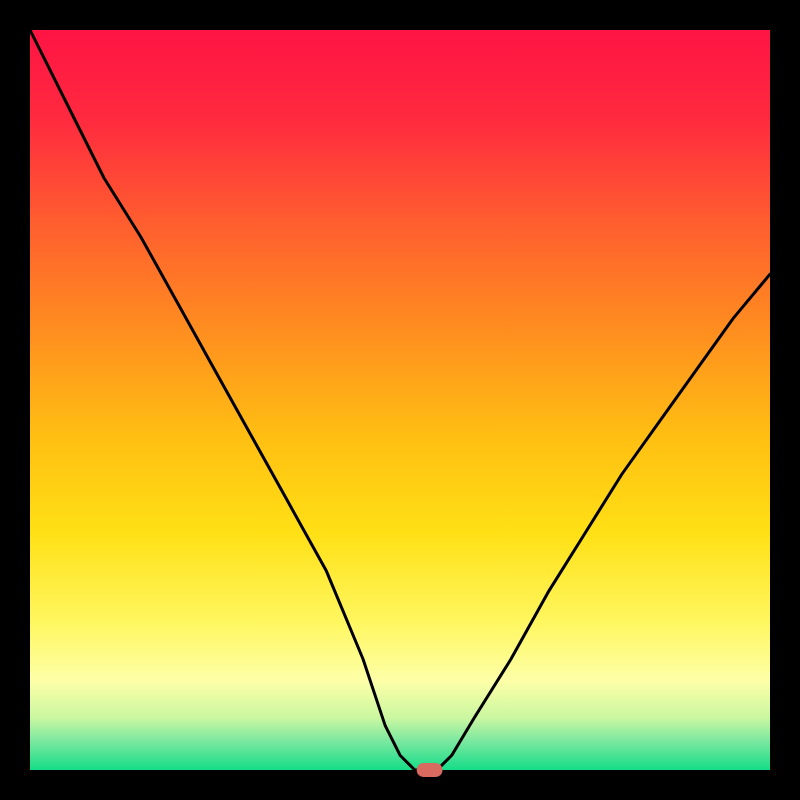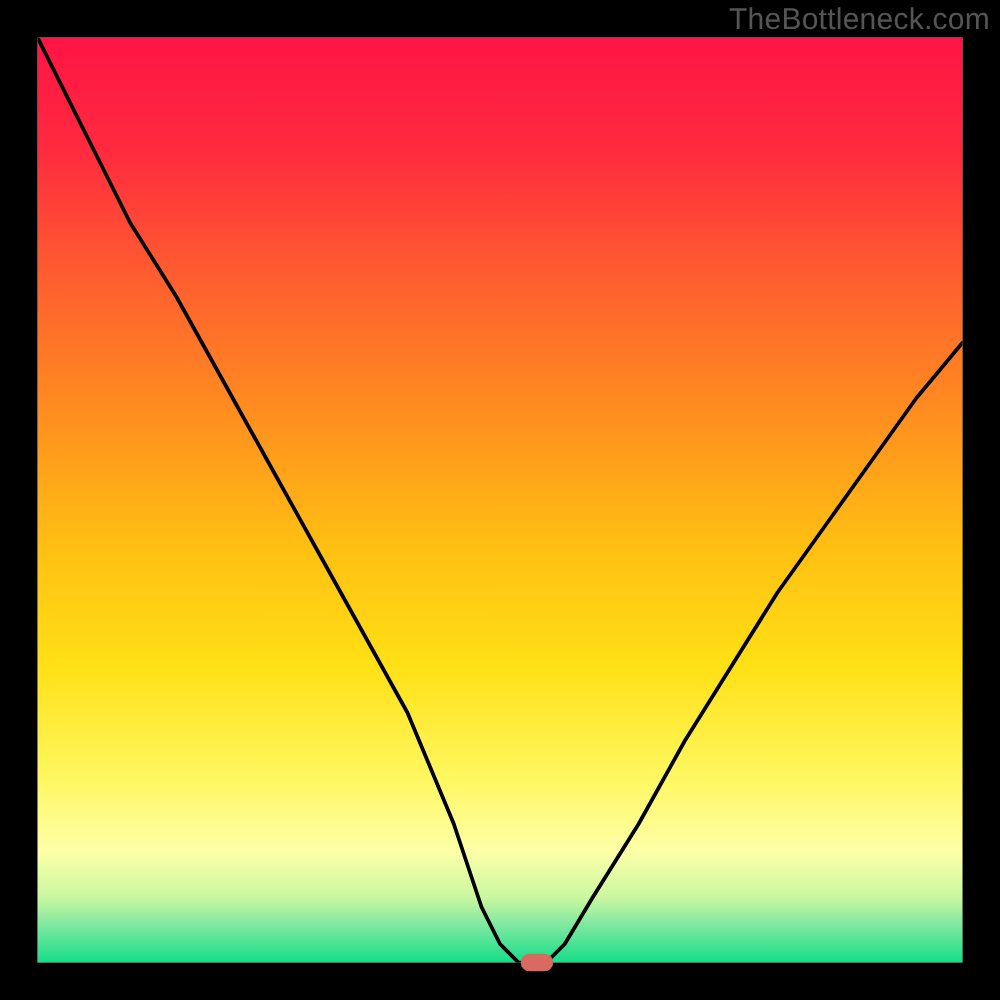--- a/index.html
+++ b/index.html
@@ -32,21 +32,20 @@
     top: 0;
     width: 800px;
     height: 800px;
     display: block;
   }
 </style>
 </head>
 <body>
 
 <div class="chart-wrap">
-  <div class="watermark">TheBottleneck.com</div>
   <svg class="chart" viewBox="0 0 800 800">
     <defs>
       <linearGradient id="bg-grad" x1="0" y1="0" x2="0" y2="1">
           <stop offset="0%" stop-color="#ff1444"></stop>
           <stop offset="12%" stop-color="#ff2a3f"></stop>
           <stop offset="25%" stop-color="#ff5a30"></stop>
           <stop offset="40%" stop-color="#ff8c20"></stop>
           <stop offset="55.00000000000001%" stop-color="#ffbf12"></stop>
           <stop offset="68%" stop-color="#ffe015"></stop>
           <stop offset="80%" stop-color="#fff760"></stop>

